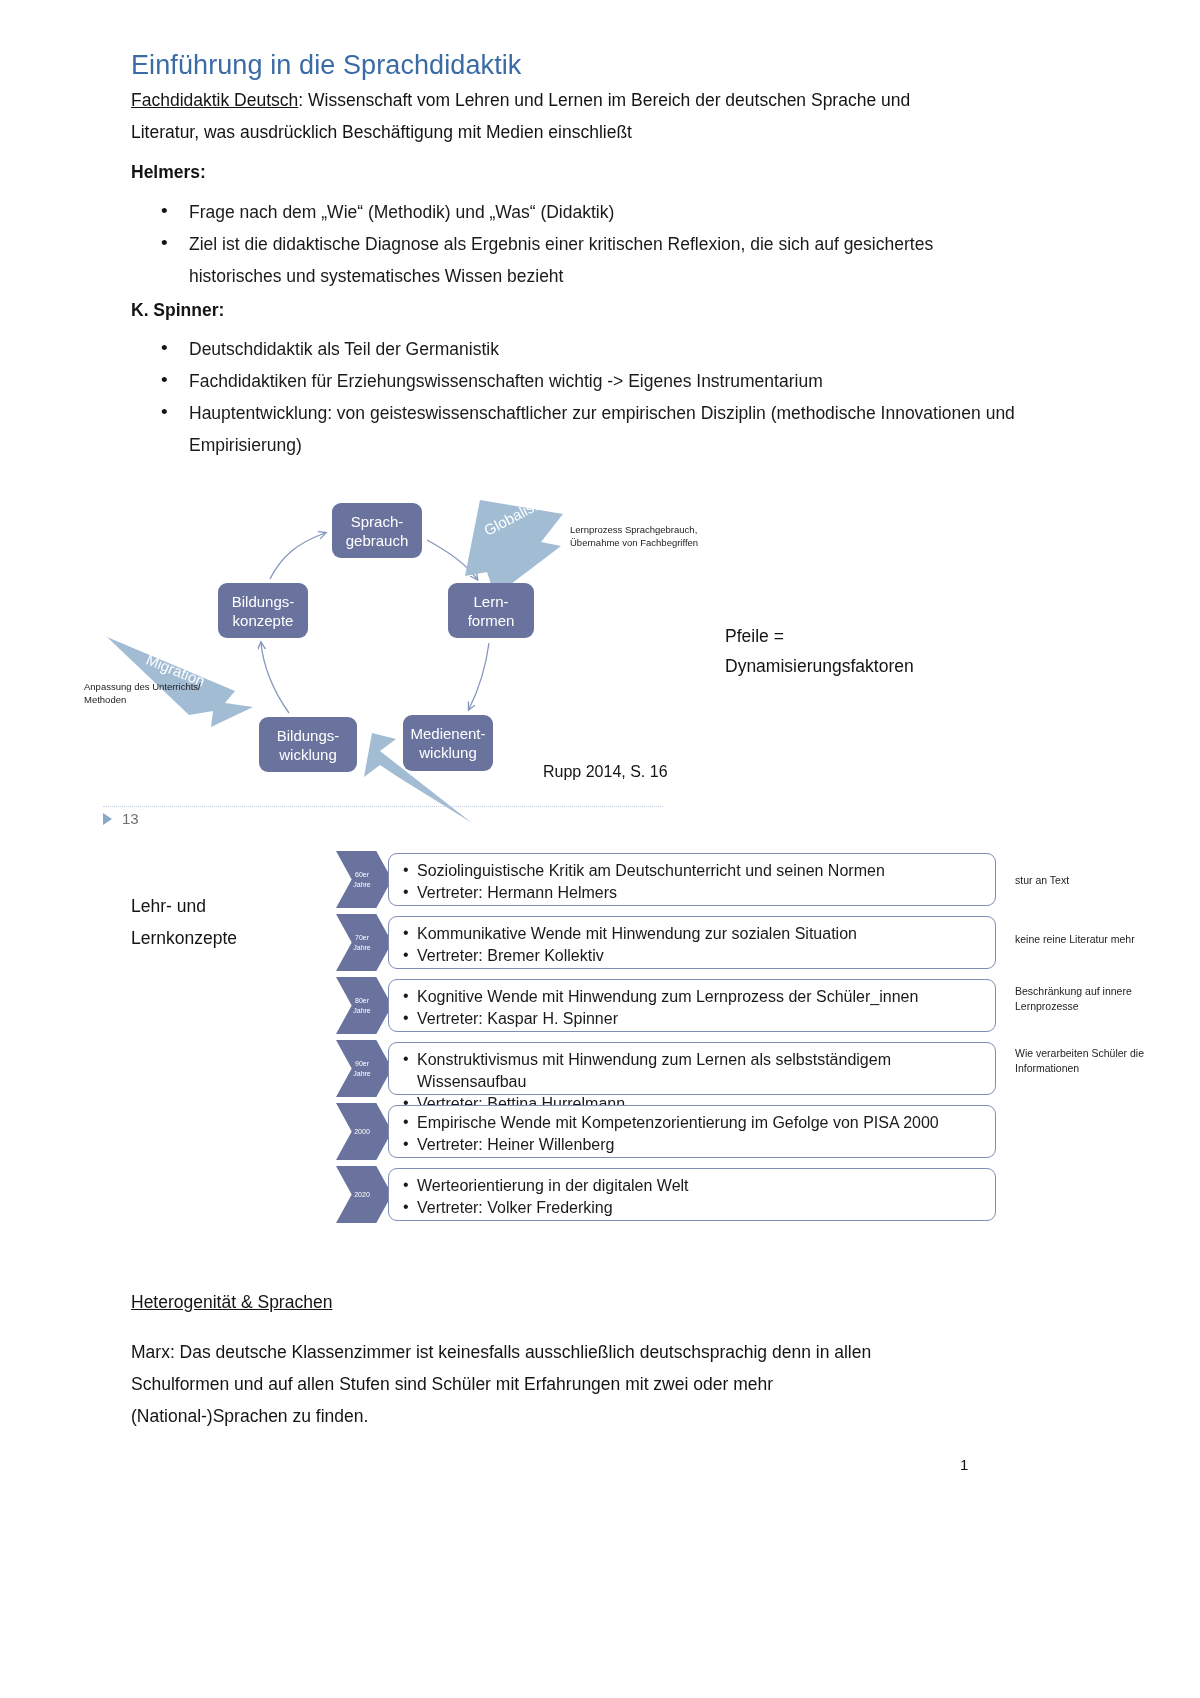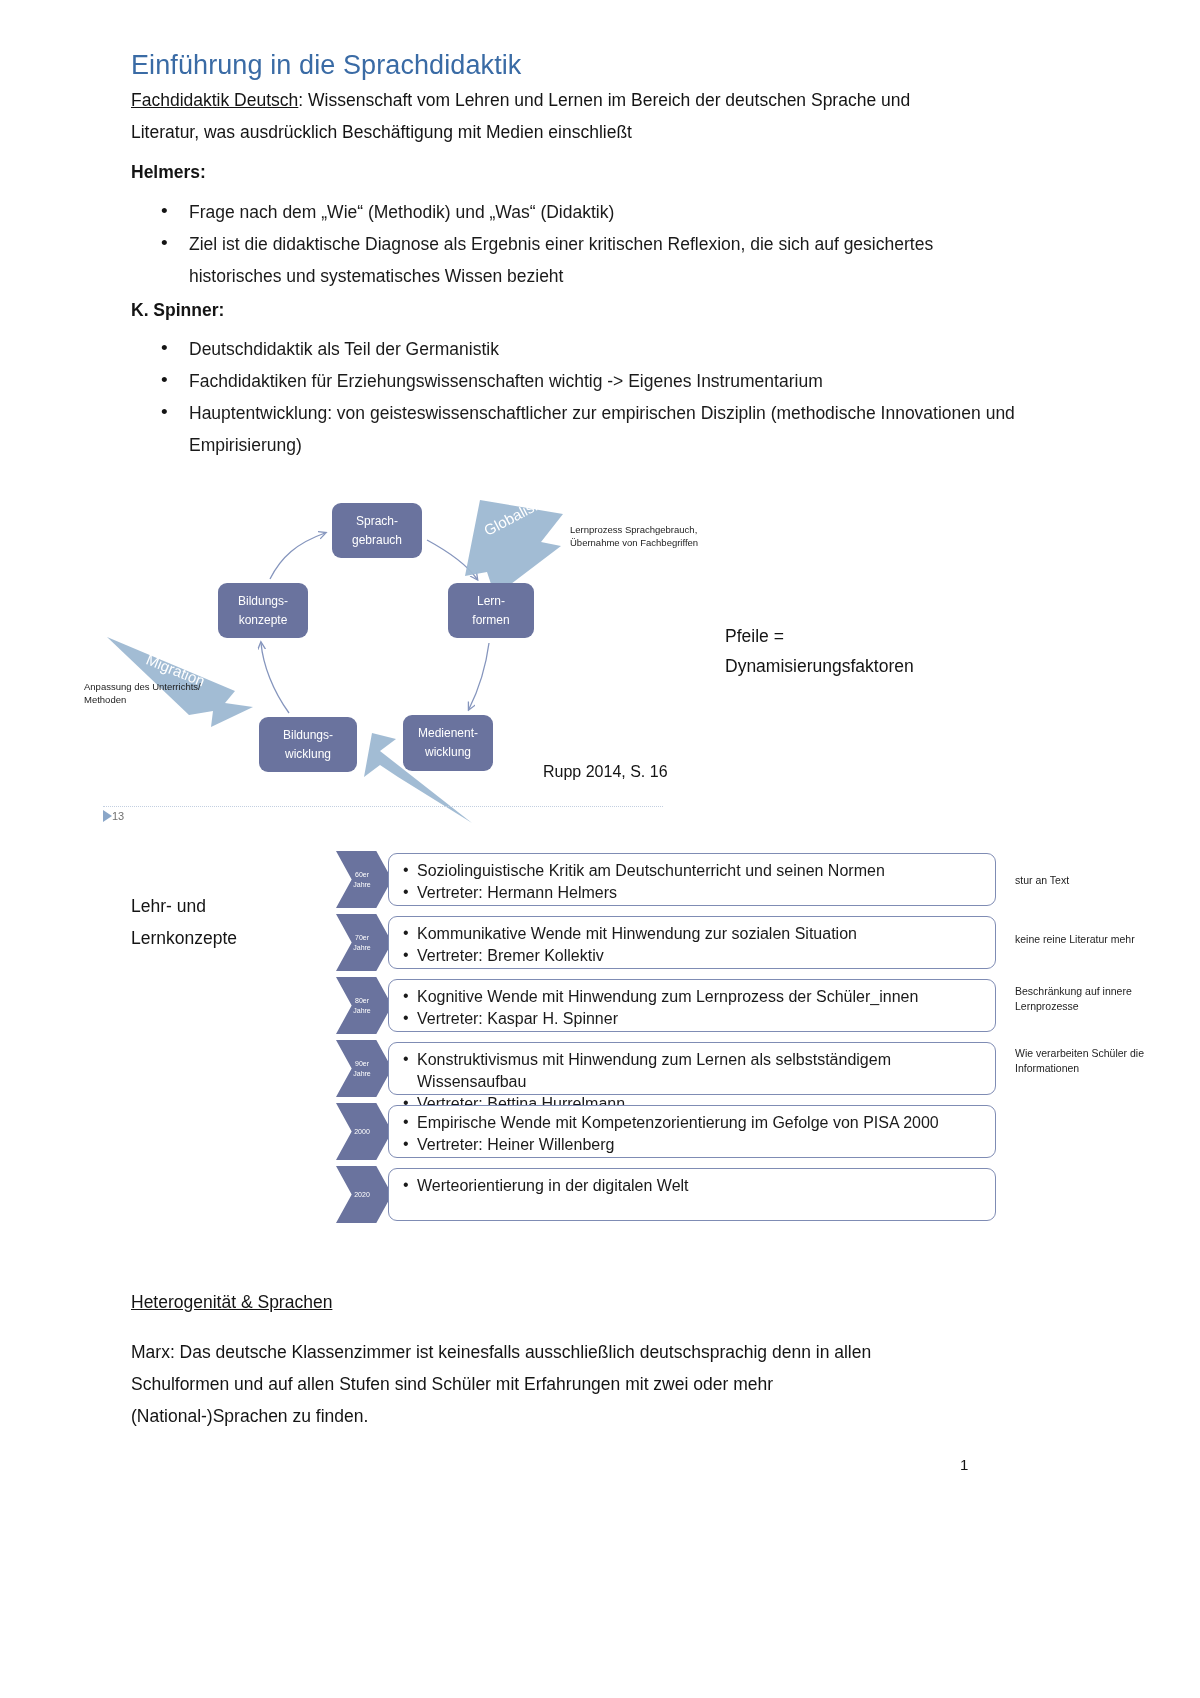--- a/index.html
+++ b/index.html
@@ -74,21 +74,21 @@
     left: 85px;
     top: 495px;
     width: 900px;
     height: 340px;
   }
   .node {
     position: absolute;
     background: #6a739e;
     color: #ffffff;
     border-radius: 9px;
-    font-size: 12px;
+    font-size: 15px;
     line-height: 19px;
     text-align: center;
     display: flex;
     flex-direction: column;
     align-items: center;
     justify-content: center;
   }
   .node span { display: block; }
   .n-sprach   { left: 247px; top: 8px;   width: 90px; height: 55px; }
   .n-lern     { left: 363px; top: 88px;  width: 86px; height: 55px; }
@@ -127,21 +127,22 @@
     color: #141414;
   }
 
   
   .slide-mark {
     position: absolute;
     left: 103px;
     top: 810px;
     display: flex;
     align-items: center;
-    font-size: 11px;
+    gap: 10px;
+    font-size: 15px;
     color: #707070;
   }
   .slide-mark .tri {
     width: 0; height: 0;
     border-left: 9px solid #8aa6c8;
     border-top: 6px solid transparent;
     border-bottom: 6px solid transparent;
   }
   .slide-rule {
     position: absolute;
@@ -415,20 +416,21 @@
       </div>
     </div>
 
     <div class="tl-row">
       <div class="chev">
         <span>2020</span>
         <span></span>
       </div>
       <div class="tl-box">
         <p>Werteorientierung in der digitalen Welt</p>
+        <p>Vertreter: Volker Frederking</p>
       </div>
     </div>
   </div>
 
   <div class="mn mn-1" style="position:absolute;left:1015px;font-size:10.5px;line-height:15px;color:#1d1d1d;">stur an Text</div>
   <div class="mn mn-2" style="position:absolute;left:1015px;font-size:10.5px;line-height:15px;color:#1d1d1d;">keine reine Literatur mehr</div>
   <div class="mn mn-3" style="position:absolute;left:1015px;font-size:10.5px;line-height:15px;color:#1d1d1d;">Beschränkung auf innere Lernprozesse</div>
   <div class="mn mn-4" style="position:absolute;left:1015px;font-size:10.5px;line-height:15px;color:#1d1d1d;">Wie verarbeiten Schüler die Informationen</div>
 
   <div class="hetero">Heterogenität &amp; Sprachen</div>

